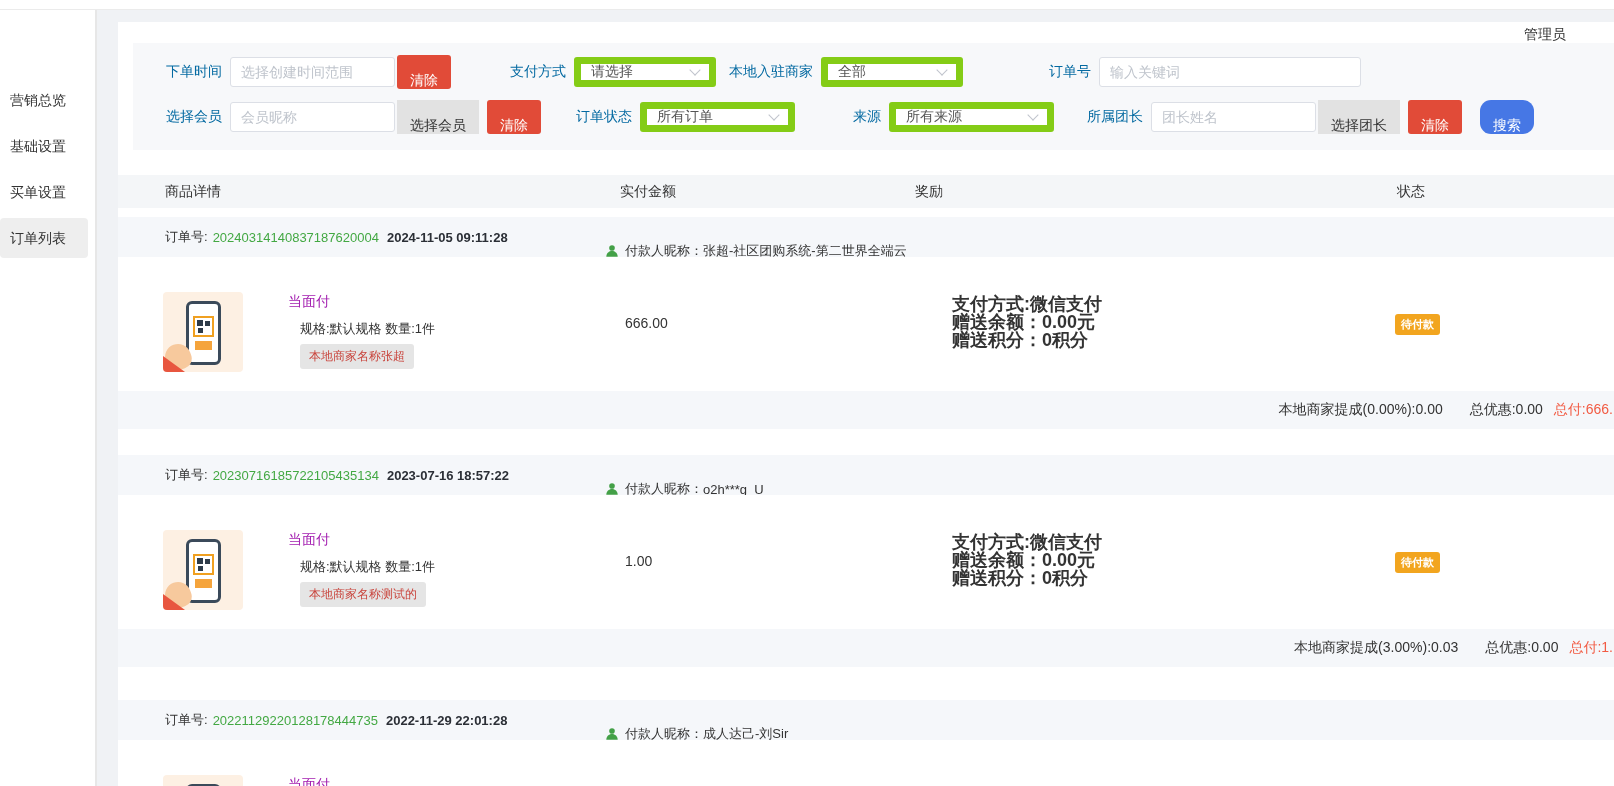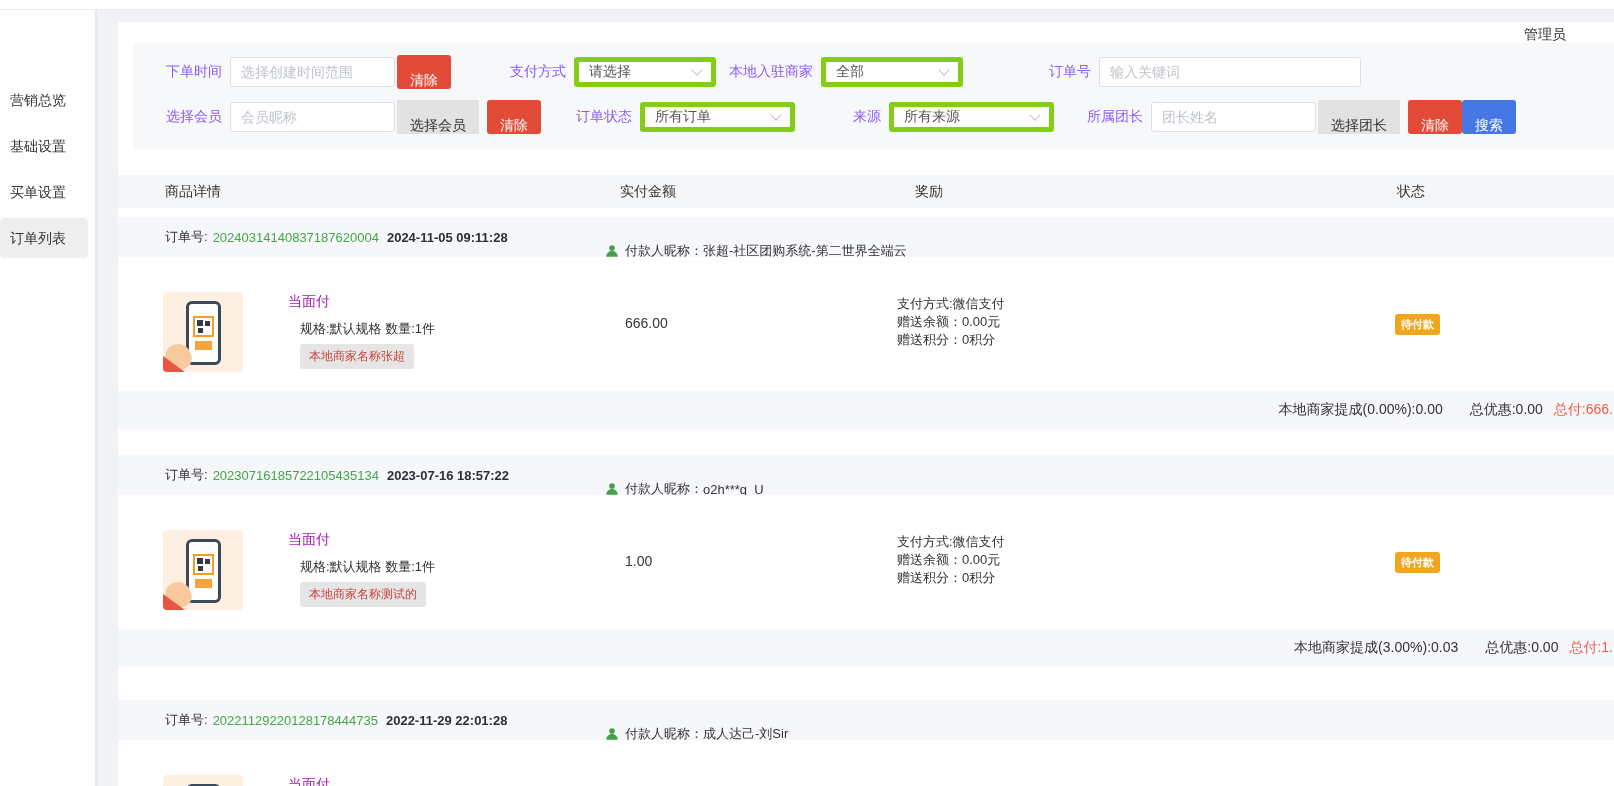--- a/index.html
+++ b/index.html
@@ -21,33 +21,33 @@
   .side-item.active { background:#eeeeee; }
 
   
   .card { position:absolute; left:118px; top:22px; width:1540px; height:880px; background:#fff; }
   .admin { position:absolute; left:1406px; top:4px; font-size:14px; color:#333; cursor:pointer; }
 
   
   .fpanel { position:absolute; left:15px; top:21px; right:-60px; height:107px; background:#f7f8fa; }
   .frow { display:flex; align-items:center; height:30px; margin-left:33px; }
   .frow.r1 { margin-top:14px; } .frow.r2 { margin-top:15px; }
-  .flabel { font-size:14px; color:#8b5cf6; margin-right:8px; white-space:nowrap; }
+  .flabel { font-size:14px; color:#0369a1; margin-right:8px; white-space:nowrap; }
   .finput { height:30px; border:1px solid #dcdfe6; border-radius:3px; background:#fff;
     padding:0 10px; font-size:14px; color:#333; outline:none; }
   .finput::placeholder { color:#bfc4cc; }
-  .fselect { height:30px; border:5px solid #84cc16; border-radius:3px; background:#fff;
+  .fselect { height:30px; border:7px solid #84cc16; border-radius:3px; background:#fff;
     display:flex; align-items:center; justify-content:space-between; padding:0 10px;
     font-size:14px; color:#555; cursor:pointer; }
   .chev { width:8px; height:8px; border-right:1.5px solid #c0c4cc; border-bottom:1.5px solid #c0c4cc;
     transform:rotate(45deg); margin-top:-4px; }
   .btn { height:30px; border:none; font-size:14px; padding:17px 13px; cursor:pointer; white-space:nowrap; }
   .btn-red  { background:#e14b38; color:#fff; border-radius:3px; margin-left:8px; }
   .btn-gray { background:#e2e2e2; color:#333; margin-left:2px; }
-  .btn-blue { background:#4677e5; color:#fff; border-radius:3px; }
+  .btn-blue { background:#4677e5; color:#fff; border-radius:11px; margin-left:18px; }
 
   
   .thead { position:absolute; left:0; top:153px; right:-60px; height:33px; background:#f4f6f8; }
   .thead span { position:absolute; top:0; line-height:33px; font-size:14px; color:#333; }
   .col1{left:47px;} .col2{left:502px;} .col3{left:797px;} .col4{left:1279px;}
 
   .order { position:absolute; left:0; right:-60px; }
   .o1{top:195px;} .o2{top:433px;} .o3{top:678px;}
   .oband { height:40px; background:#f5f7fa; position:relative; display:flex; align-items:center;
     padding-left:47px; font-size:13px; color:#333; }
@@ -68,21 +68,21 @@
   .obar { position:absolute; left:6px; top:37px; width:17px; height:9px; background:#f5a43c; }
   .hand { position:absolute; left:2px; top:52px; width:26px; height:26px; background:#f7c99d;
     border-radius:50% 50% 40% 40%; transform:rotate(-20deg); }
   .tri { position:absolute; left:0; bottom:0; width:0; height:0;
     border-left:22px solid #e8563f; border-top:16px solid transparent; }
   .ptitle { position:absolute; left:170px; top:36px; font-size:14px; color:#a21caf; }
   .pspec  { position:absolute; left:182px; top:63px; font-size:13px; color:#333; }
   .ptag   { position:absolute; left:182px; top:87px; background:#e5e5e5; color:#c9443c;
     font-size:12px; padding:4px 9px; border-radius:3px; }
   .pamount{ position:absolute; left:507px; top:58px; font-size:14px; color:#333; }
-  .ppay   { position:absolute; left:779px; top:38px; font-size:13px; line-height:18px; color:#333; }
+  .ppay   { position:absolute; left:834px; top:38px; font-size:18px; line-height:18px; color:#333;font-weight:bold; }
   .pbadge { position:absolute; left:1277px; top:57px; background:#f2a51f; color:#fff;
     font-size:11px; padding:3px 6px; border-radius:3px; font-weight:bold; }
   .ofoot { height:38px; background:#f5f7fa; display:flex; align-items:center;
     justify-content:flex-end; padding-right:105px; font-size:14px; color:#333; }
   .ofoot .disc { margin-left:27px; }
   .ofoot .total { margin-left:11px; color:#f25b43; }
 </style>
 </head>
 <body>
 

